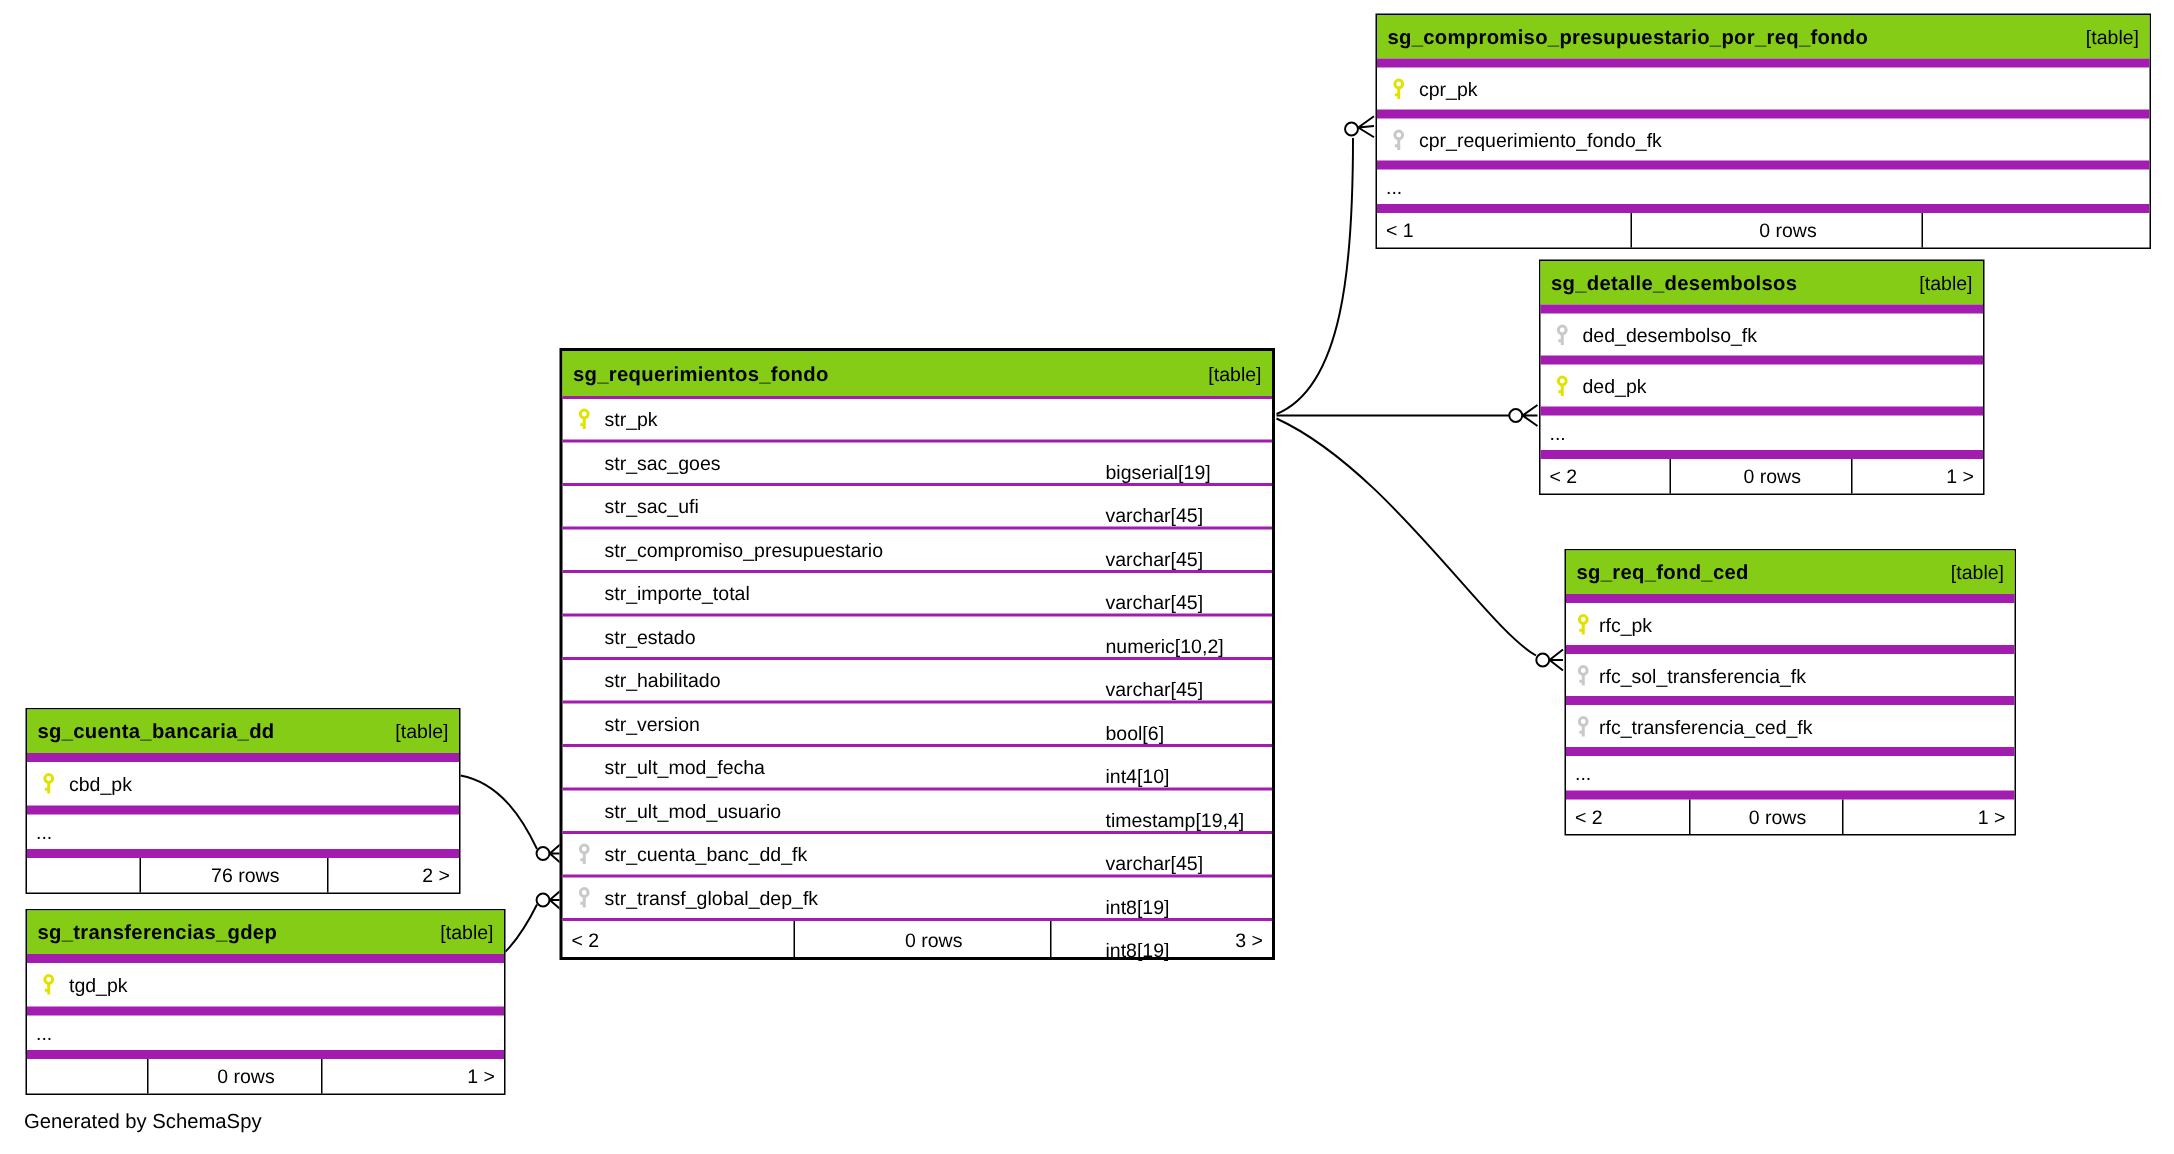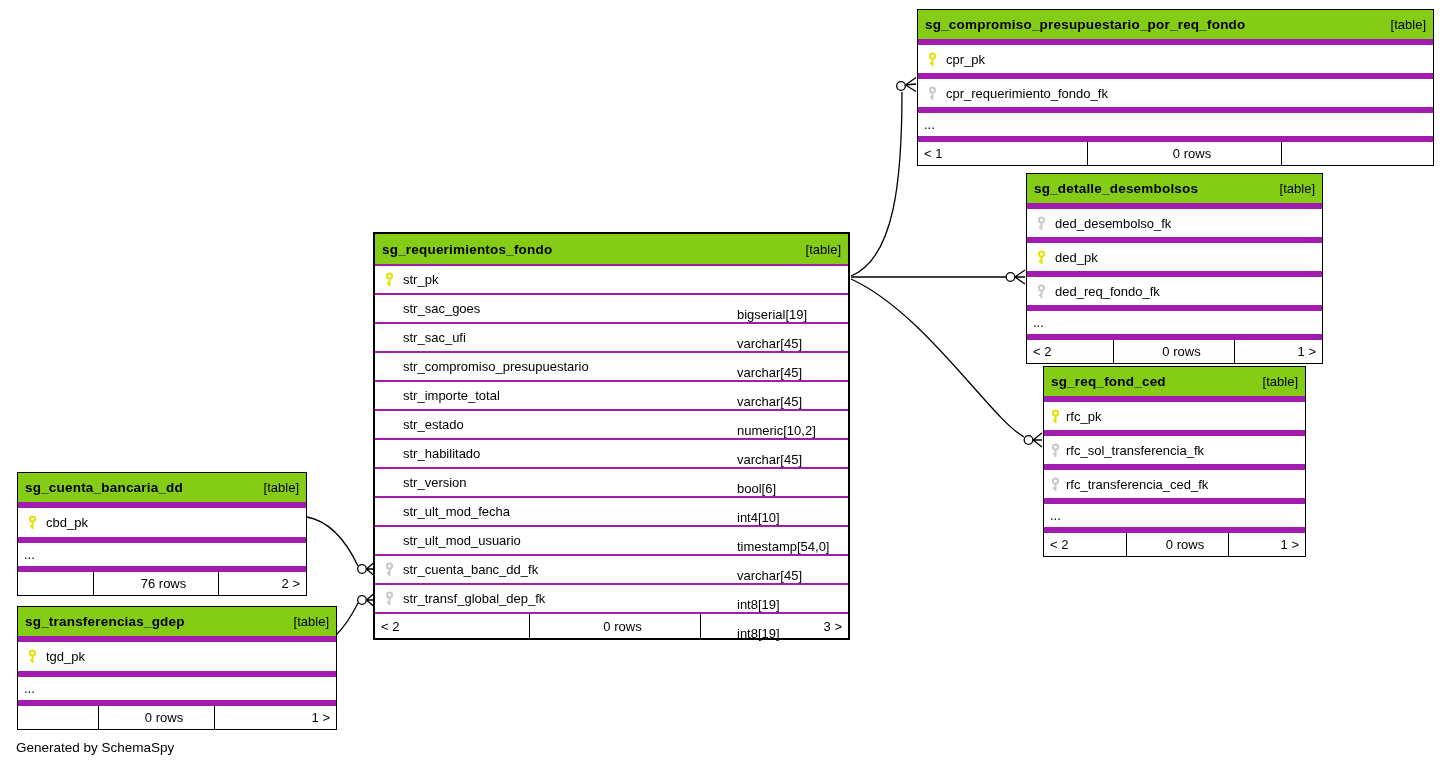--- a/index.html
+++ b/index.html
@@ -124,21 +124,21 @@
       <span class="ctype">bool[6]</span>
     </div>
     <div class="row">
       <span class="kcell"></span>
       <span class="cname">str_version</span>
       <span class="ctype">int4[10]</span>
     </div>
     <div class="row">
       <span class="kcell"></span>
       <span class="cname">str_ult_mod_fecha</span>
-      <span class="ctype">timestamp[54,0]</span>
+      <span class="ctype">timestamp[19,4]</span>
     </div>
     <div class="row">
       <span class="kcell"></span>
       <span class="cname">str_ult_mod_usuario</span>
       <span class="ctype">varchar[45]</span>
     </div>
     <div class="row">
       <span class="kcell">
           <svg width="11" height="15" viewBox="0 0 11 15">
             <circle cx="5.5" cy="4" r="2.6" fill="none" stroke="#c9c9c9" stroke-width="2"></circle>
@@ -212,38 +212,29 @@
     </div>
     <div class="row">
       <span class="kcell">
           <svg width="11" height="15" viewBox="0 0 11 15">
             <circle cx="5.5" cy="4" r="2.6" fill="none" stroke="#e2e200" stroke-width="2"></circle>
             <path d="M5.5 6.8 V14 M5.5 11.2 H2.9" fill="none" stroke="#e2e200" stroke-width="2"></path>
           </svg>
         </span>
       <span class="cname">ded_pk</span>
     </div>
-    <div class="row">
-      <span class="kcell">
-          <svg width="11" height="15" viewBox="0 0 11 15">
-            <circle cx="5.5" cy="4" r="2.6" fill="none" stroke="#c9c9c9" stroke-width="2"></circle>
-            <path d="M5.5 6.8 V14 M5.5 11.2 H2.9" fill="none" stroke="#c9c9c9" stroke-width="2"></path>
-          </svg>
-        </span>
-      <span class="cname">ded_req_fondo_fk</span>
-    </div>
     <div class="ellip">...</div>
     <div class="foot">
       <span class="fc" style="width:86px;">&lt; 2</span>
       <span class="fc c" style="width:121px;">0 rows</span>
       <span class="fc r" style="flex:1;">1 &gt;</span>
     </div>
   </div>
 
-  <div class="tbl" style="left:1043px; top:366px; width:263px;">
+  <div class="tbl" style="left:1043px; top:366px; width:301px;">
     <div class="hdr">
       <span class="tname">sg_req_fond_ced</span>
       <span class="badge">[table]</span>
     </div>
     <div class="row">
       <span class="kcell" style="width:22px;">
           <svg width="11" height="15" viewBox="0 0 11 15">
             <circle cx="5.5" cy="4" r="2.6" fill="none" stroke="#e2e200" stroke-width="2"></circle>
             <path d="M5.5 6.8 V14 M5.5 11.2 H2.9" fill="none" stroke="#e2e200" stroke-width="2"></path>
           </svg>

